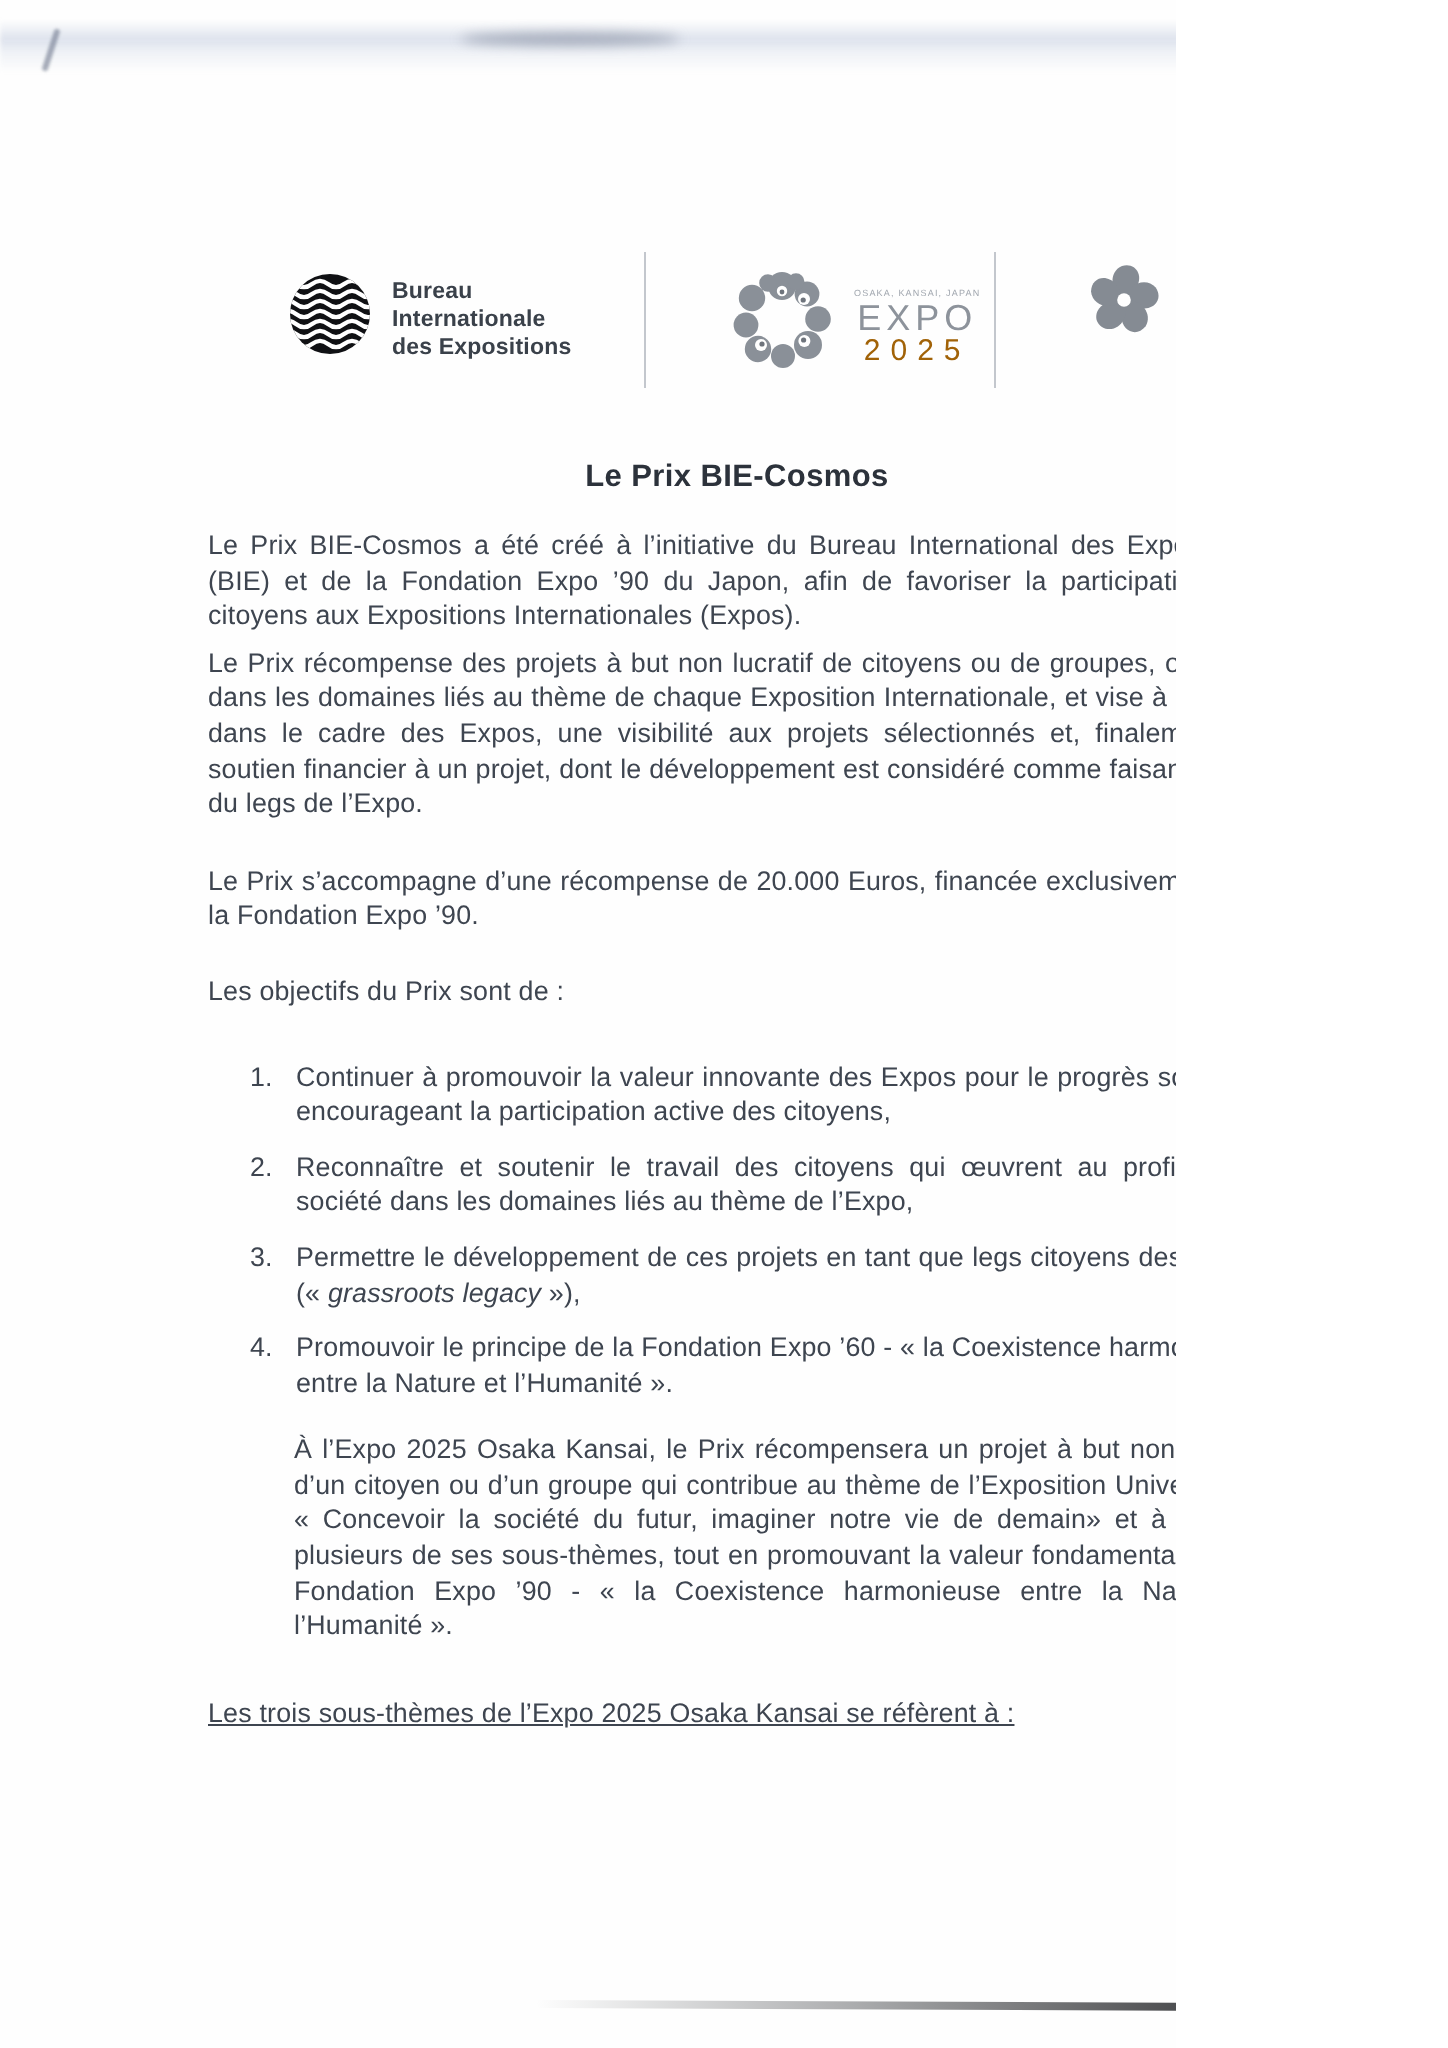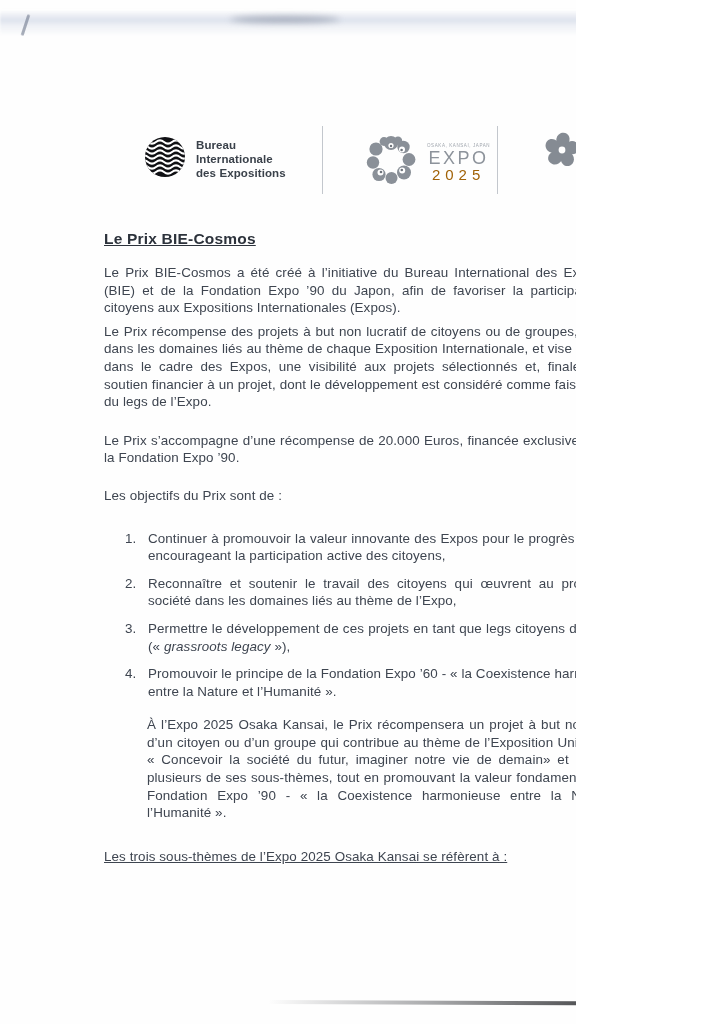--- a/index.html
+++ b/index.html
@@ -1,17 +1,17 @@
 <!DOCTYPE html>
 <html><head>
 <meta charset="utf-8">
 <style>
   html,body{margin:0;padding:0;background:#ffffff;}
   .page{position:relative;width:576px;height:1024px;background:#fefefe;overflow:hidden;
-        font-family:"Liberation Sans", sans-serif;color:#3e4550;}
+        font-family:"Liberation Sans", sans-serif;color:#3e4550;padding-left:12px;}
 
   
   .artifact-top{position:absolute;left:0;top:10px;width:724px;height:26px;
     background:linear-gradient(to bottom, rgba(196,205,224,0.0) 0%, rgba(196,205,224,0.55) 38%, rgba(210,218,232,0.35) 60%, rgba(255,255,255,0) 100%);
     filter:blur(1px);}
   .artifact-top-smudge{position:absolute;left:230px;top:16px;width:110px;height:7px;border-radius:50%;
     background:rgba(120,130,150,0.55);filter:blur(3px);}
   .artifact-tick{position:absolute;left:24px;top:14px;width:3px;height:22px;background:rgba(110,120,140,0.6);
     transform:rotate(18deg);filter:blur(0.7px);border-radius:2px;}
   .artifact-bottom{position:absolute;left:268px;top:1001px;width:456px;height:4px;
@@ -32,21 +32,21 @@
   .expo25-tagline{font-size:4.5px;letter-spacing:0.6px;color:#a0a6ae;margin-bottom:1px;white-space:nowrap;}
   .expo25-l1{font-size:18px;letter-spacing:2.5px;line-height:18px;color:#8d939b;}
   .expo25-l2{font-size:15px;letter-spacing:5px;line-height:16px;color:#a16207;}
 
   .expo90-block{position:absolute;left:536px;top:2px;display:flex;flex-direction:row;align-items:center;}
   .expo90-l1{font-size:9px;font-weight:700;letter-spacing:0.5px;color:#6e747c;margin-top:-2px;}
   .expo90-l2{font-size:4px;letter-spacing:1.2px;color:#8d939b;margin-top:1px;}
 
   
   .doc{position:absolute;left:104px;top:230px;width:529px;}
-  .title{font-size:15.5px;font-weight:700;color:#2c323b;letter-spacing:0.2px;margin:0 0 0 0;text-decoration:underline;}
+  .title{text-align:center;font-size:15.5px;font-weight:700;color:#2c323b;letter-spacing:0.2px;margin:0 0 0 0;}
   p{margin:0;font-size:13.4px;line-height:17.6px;text-align:justify;letter-spacing:0.1px;}
   .p1{margin-top:16px;}
   .p2{margin-top:6px;}
   .p3{margin-top:21px;}
   .intro{margin-top:20px;text-align:left;}
   ol.objectives{list-style:none;margin:25px 0 0 0;padding:0;}
   ol.objectives li{position:relative;padding-left:44px;margin-bottom:10px;
     font-size:13.4px;line-height:17.6px;text-align:justify;letter-spacing:0.1px;}
   ol.objectives .num{position:absolute;left:21px;top:0;}
   .closing{margin-top:16px;margin-left:43px;}

